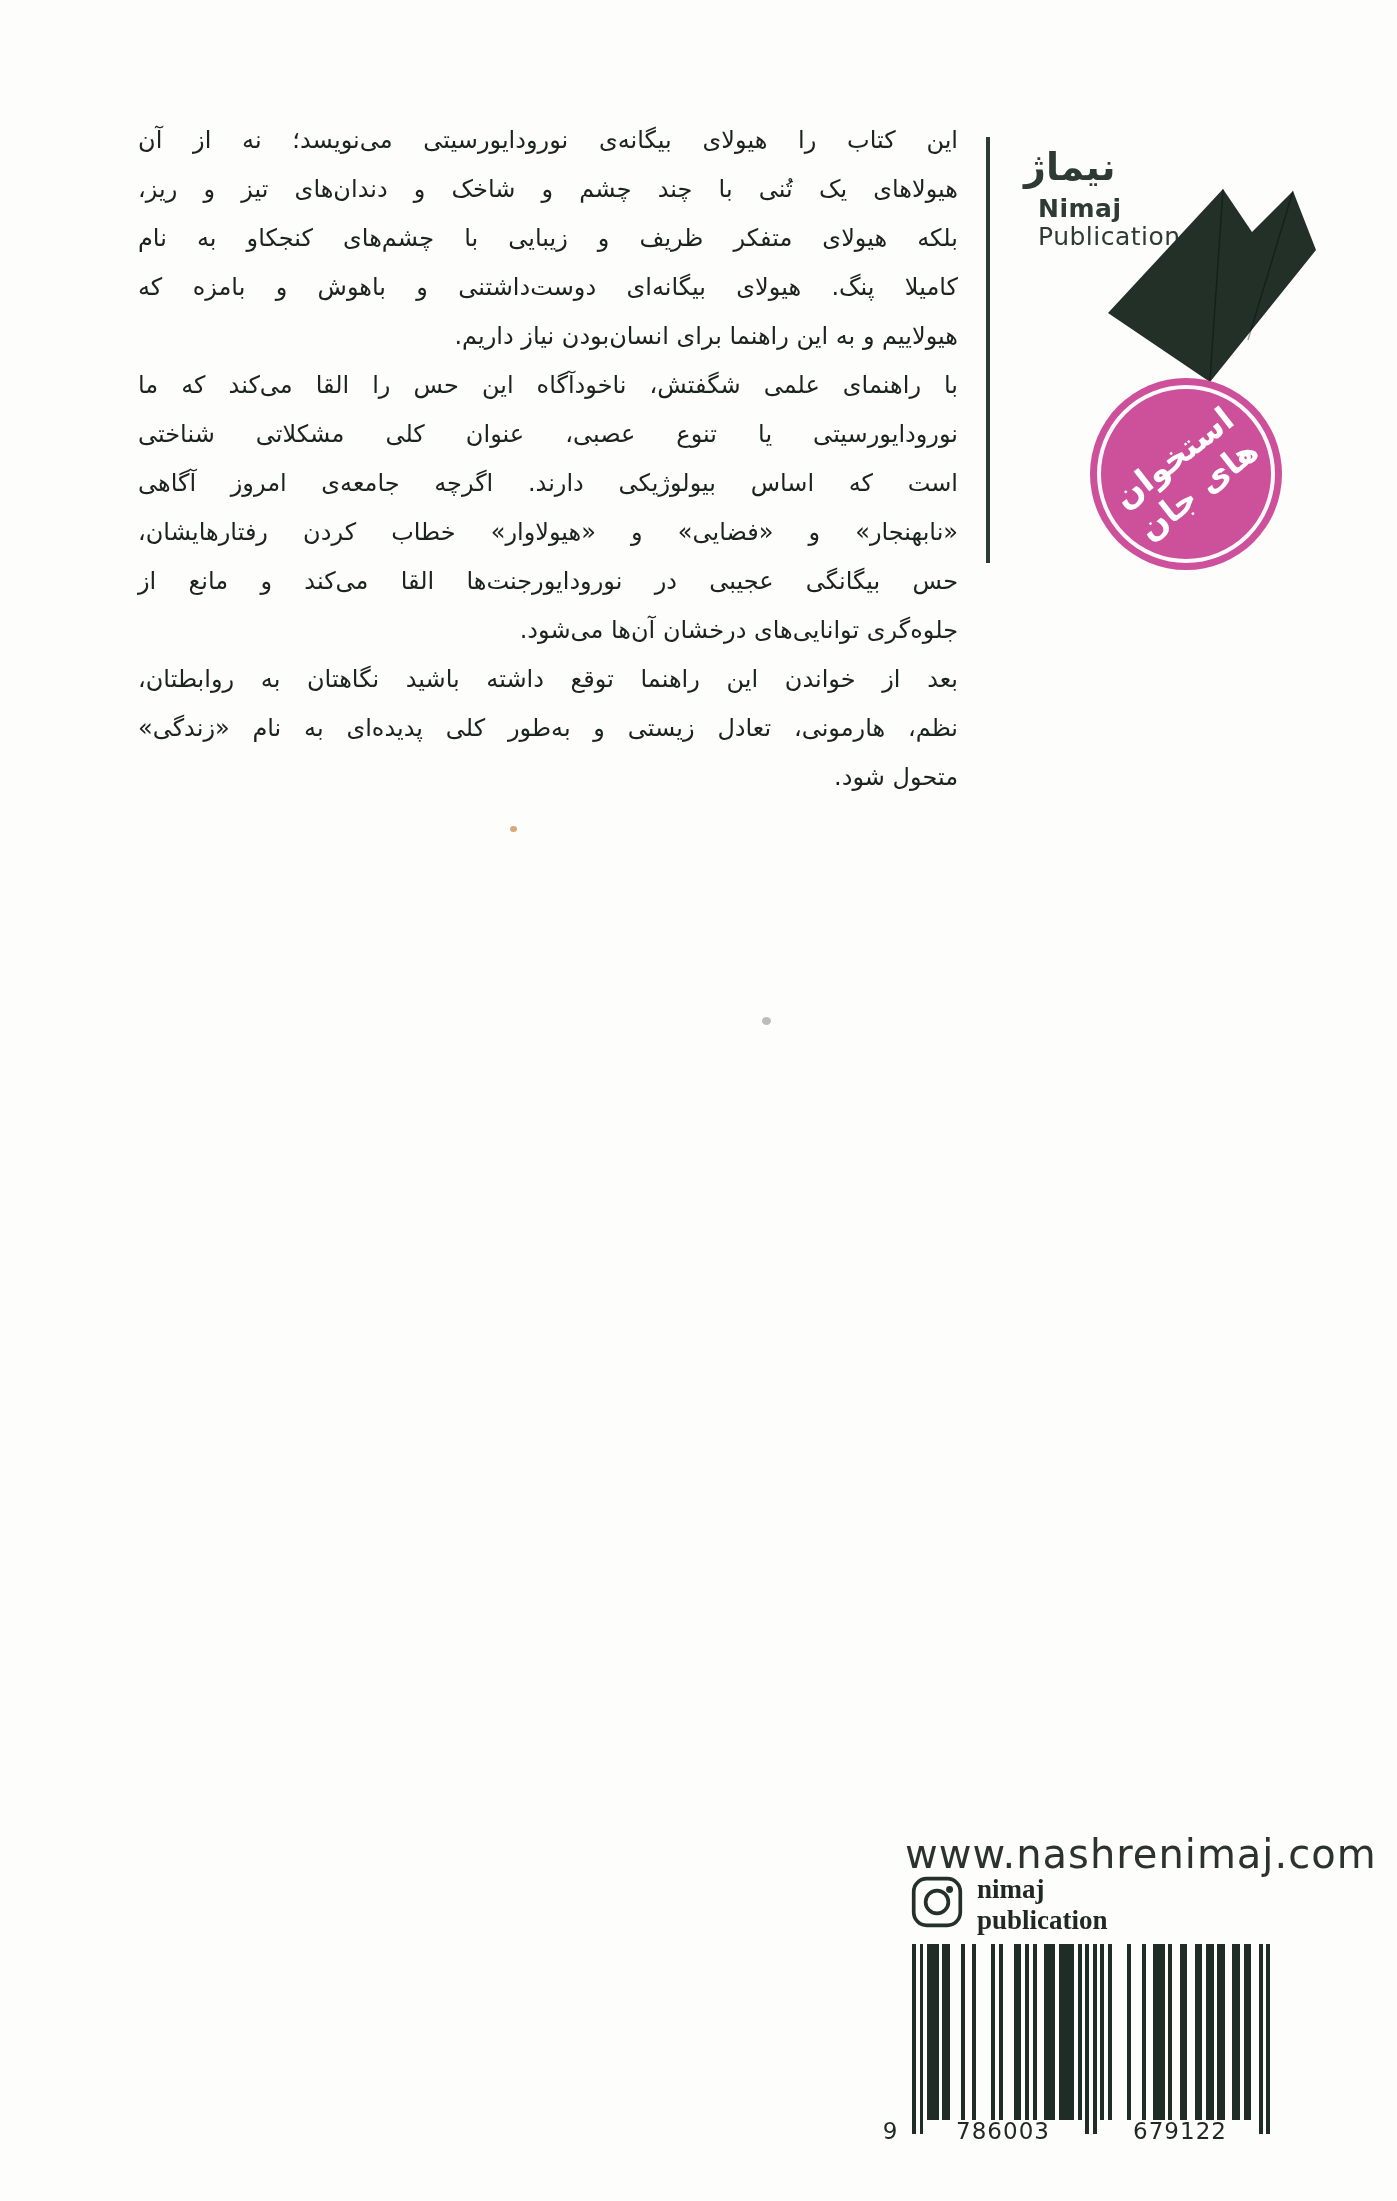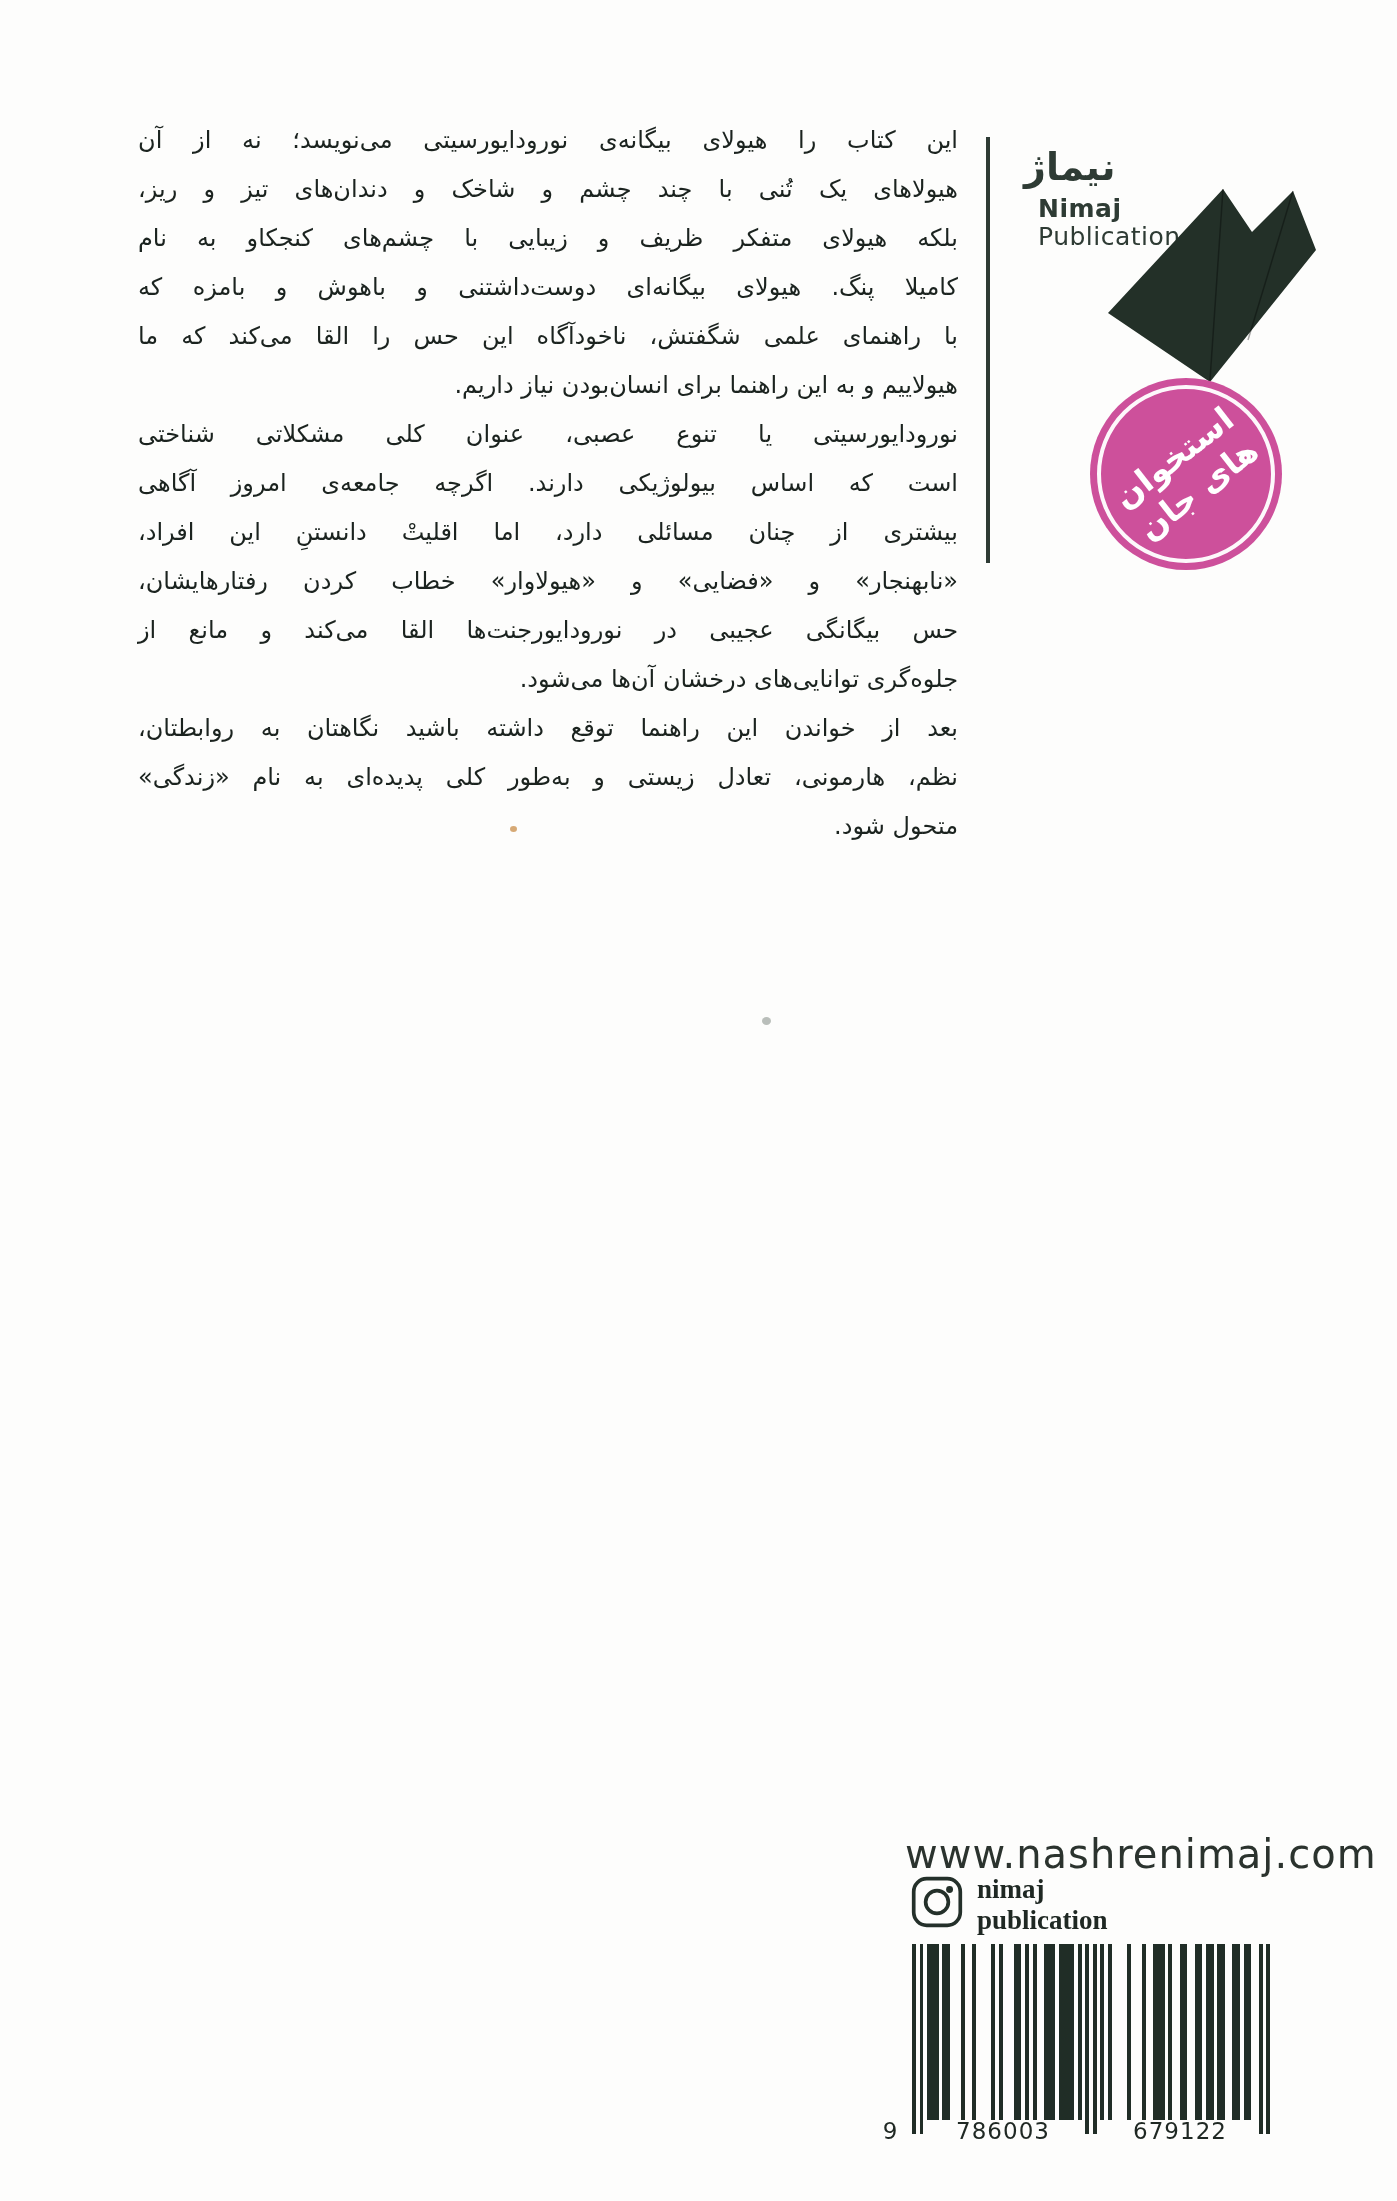--- a/index.html
+++ b/index.html
@@ -54,25 +54,24 @@
 </head>
 <body>
 
 <div class="page">
 
   <div class="synopsis">
     <div class="line">این کتاب را هیولای بیگانه‌ی نورودایورسیتی می‌نویسد؛ نه از آن</div>
     <div class="line">هیولاهای یک تُنی با چند چشم و شاخک و دندان‌های تیز و ریز،</div>
     <div class="line">بلکه هیولای متفکر ظریف و زیبایی با چشم‌های کنجکاو به نام</div>
     <div class="line">کامیلا پنگ. هیولای بیگانه‌ای دوست‌داشتنی و باهوش و بامزه که</div>
+    <div class="line end">هیولاییم و به این راهنما برای انسان‌بودن نیاز داریم.</div>
     <div class="line">با راهنمای علمی شگفتش، ناخودآگاه این حس را القا می‌کند که ما</div>
-    <div class="line end">هیولاییم و به این راهنما برای انسان‌بودن نیاز داریم.</div>
     <div class="line">نورودایورسیتی یا تنوع عصبی، عنوان کلی مشکلاتی شناختی</div>
     <div class="line">است که اساس بیولوژیکی دارند. اگرچه جامعه‌ی امروز آگاهی</div>
-    <div class="line">بیشتری از چنان مسائلی دارد، اما اقلیتْ دانستنِ این افراد،</div>
     <div class="line">«نابهنجار» و «فضایی» و «هیولاوار» خطاب کردن رفتارهایشان،</div>
     <div class="line">حس بیگانگی عجیبی در نورودایورجنت‌ها القا می‌کند و مانع از</div>
     <div class="line end">جلوه‌گری توانایی‌های درخشان آن‌ها می‌شود.</div>
     <div class="line">بعد از خواندن این راهنما توقع داشته باشید نگاهتان به روابطتان،</div>
     <div class="line">نظم، هارمونی، تعادل زیستی و به‌طور کلی پدیده‌ای به نام «زندگی»</div>
     <div class="line end">متحول شود.</div>
   </div>
 
   <div class="divider"></div>
   <div class="wordmark">نیماژ</div>

